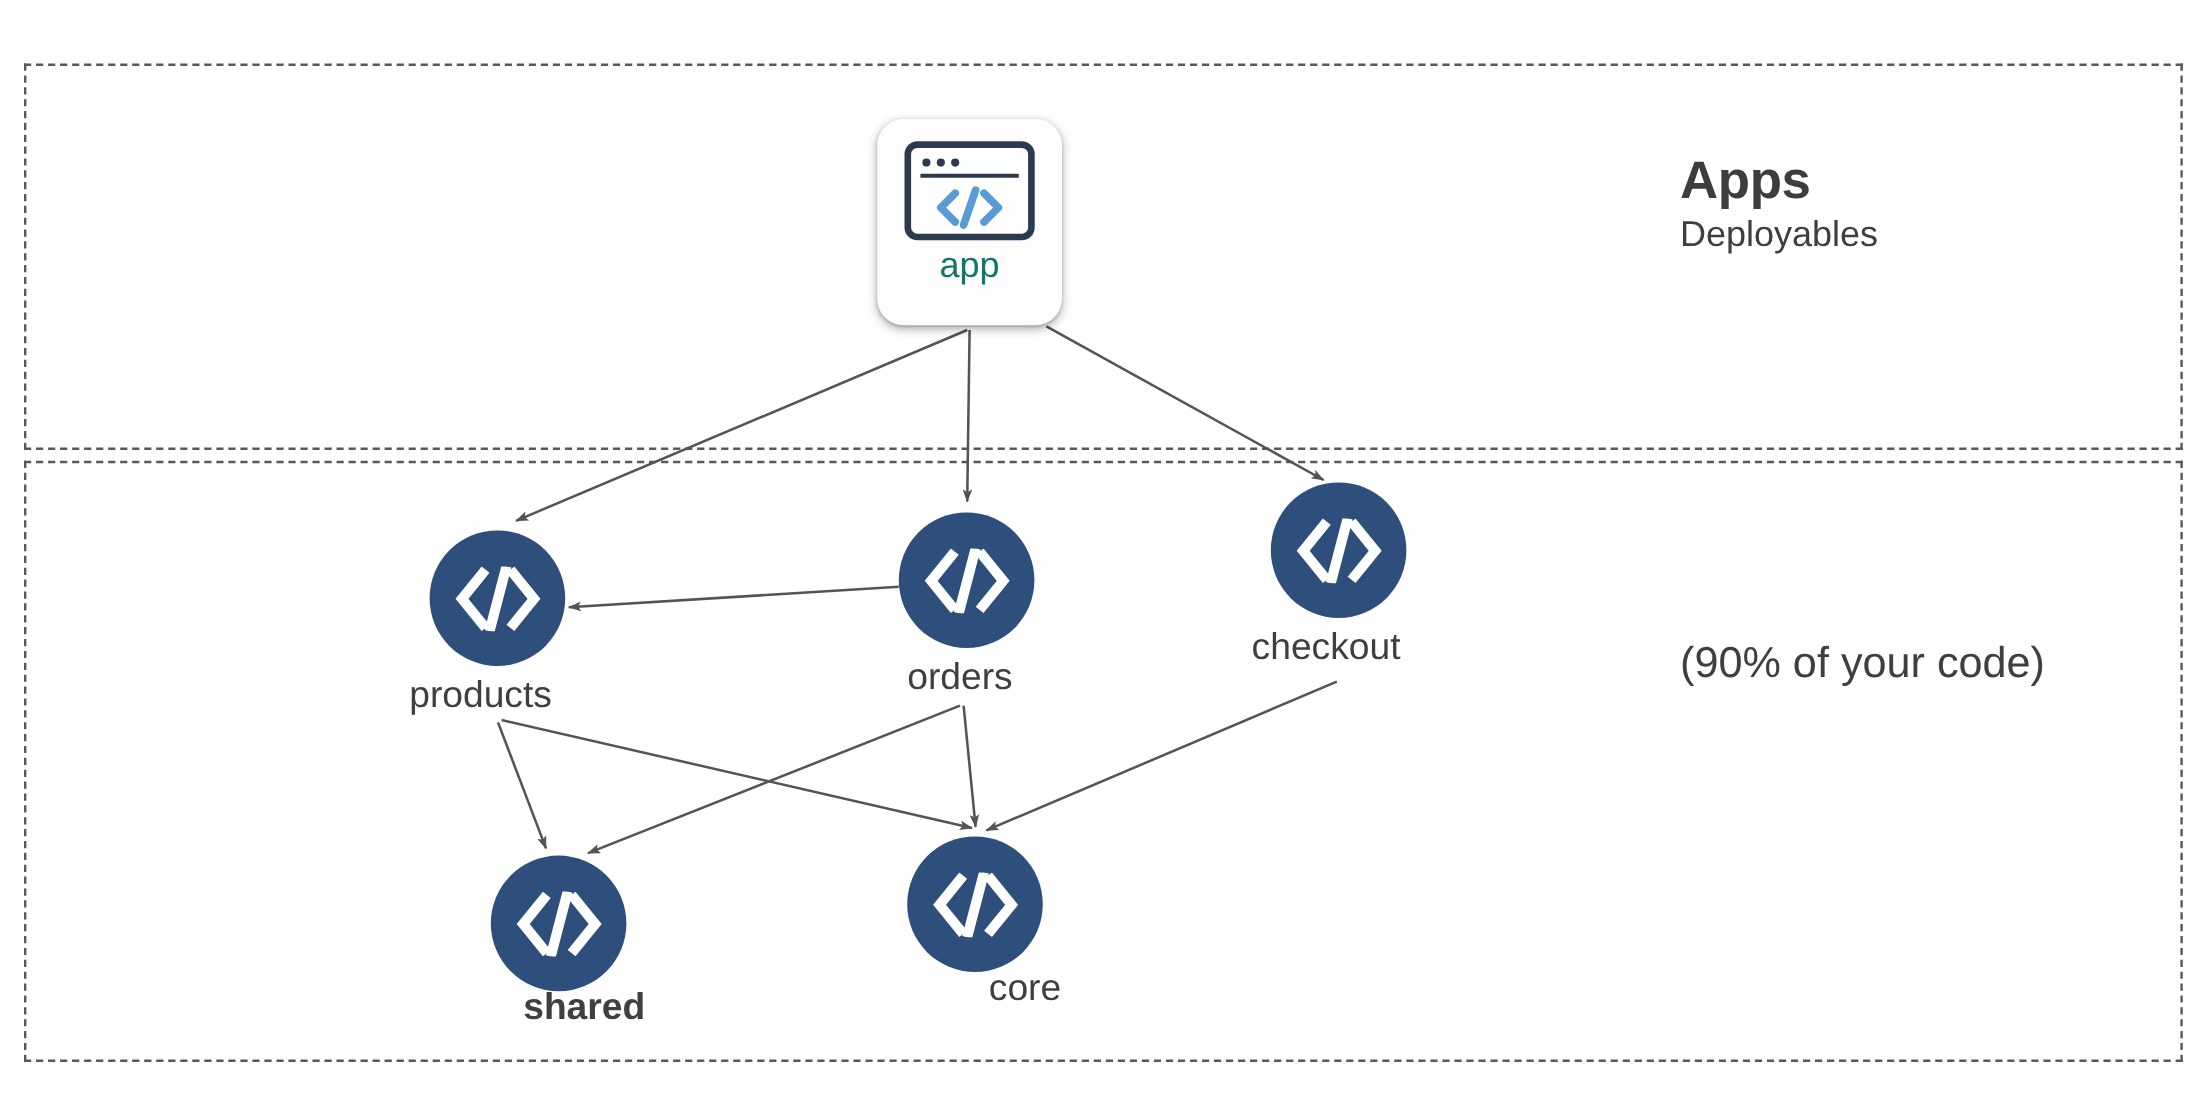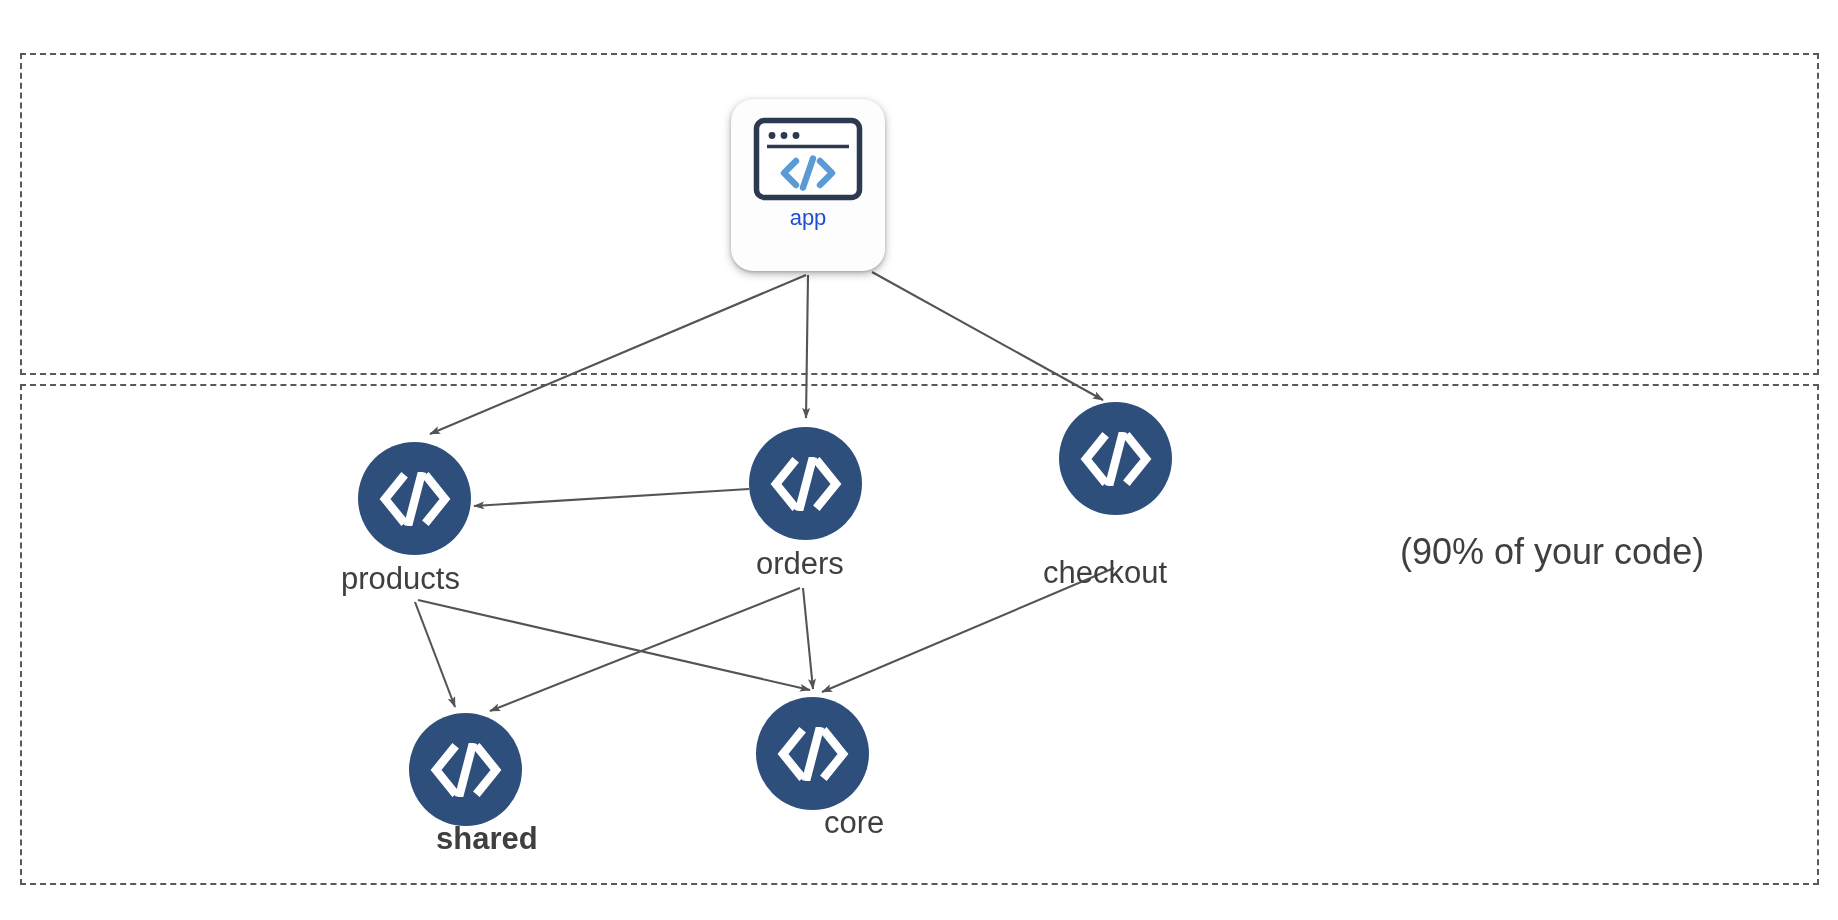--- a/index.html
+++ b/index.html
@@ -97,22 +97,22 @@
     justify-content: flex-start;
     box-sizing: border-box;
     padding-top: 18px;
   }
   .browser-icon {
     width: 110px;
     height: 84px;
     display: block;
   }
   #node-app .node-label-inner {
-    font-size: 22px;
-    color: #1d4ed8;
+    font-size: 30px;
+    color: #0f766e;
     margin-top: 6px;
     line-height: 1;
   }
 
   
   .lib-node {
     position: absolute;
   }
   .lib-circle {
     border-radius: 50%;
@@ -134,32 +134,36 @@
   }
 
   #node-products  { left: 358px; top: 442px; }
   #node-orders    { left: 749px; top: 427px; }
   #node-checkout  { left: 1059px; top: 402px; }
   #node-shared    { left: 409px; top: 713px; }
   #node-core      { left: 756px; top: 697px; }
 
   #label-products { left: 341px; top: 563px; text-align: right; }
   #label-orders   { left: 756px; top: 548px; }
-  #label-checkout { left: 1043px; top: 523px; margin-top: 34px; }
+  #label-checkout { left: 1043px; top: 523px; }
   #label-shared   { left: 436px; top: 823px; font-weight: bold; }
   #label-core     { left: 824px; top: 807px; }
 </style>
 </head>
 <body>
 
 <div id="canvas">
 
   <div class="zone" id="zone-apps"></div>
   <div class="zone" id="zone-libs"></div>
 
+  <div class="zone-caption" id="caption-apps">
+    <div class="zc-title">Apps</div>
+    <div class="zc-sub">Deployables</div>
+  </div>
 
   <div class="zone-caption" id="caption-libs">
     <div class="zc-sub">(90% of your code)</div>
   </div>
 
   <svg id="edges" viewBox="0 0 1838 920" xmlns="http://www.w3.org/2000/svg">
     <defs>
       <marker id="arrowhead" markerWidth="11" markerHeight="8" refX="10.2" refY="4" orient="auto" markerUnits="userSpaceOnUse">
         <path d="M0,0 L11,4 L0,8 L2.4,4 Z" fill="#545454"></path>
       </marker>

